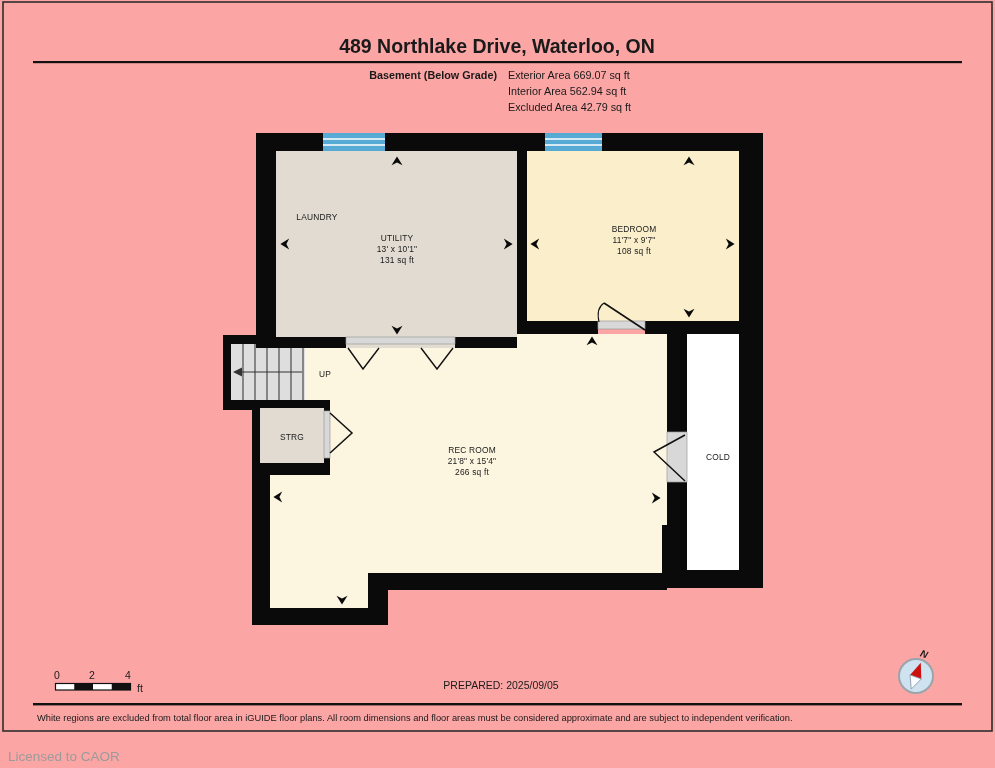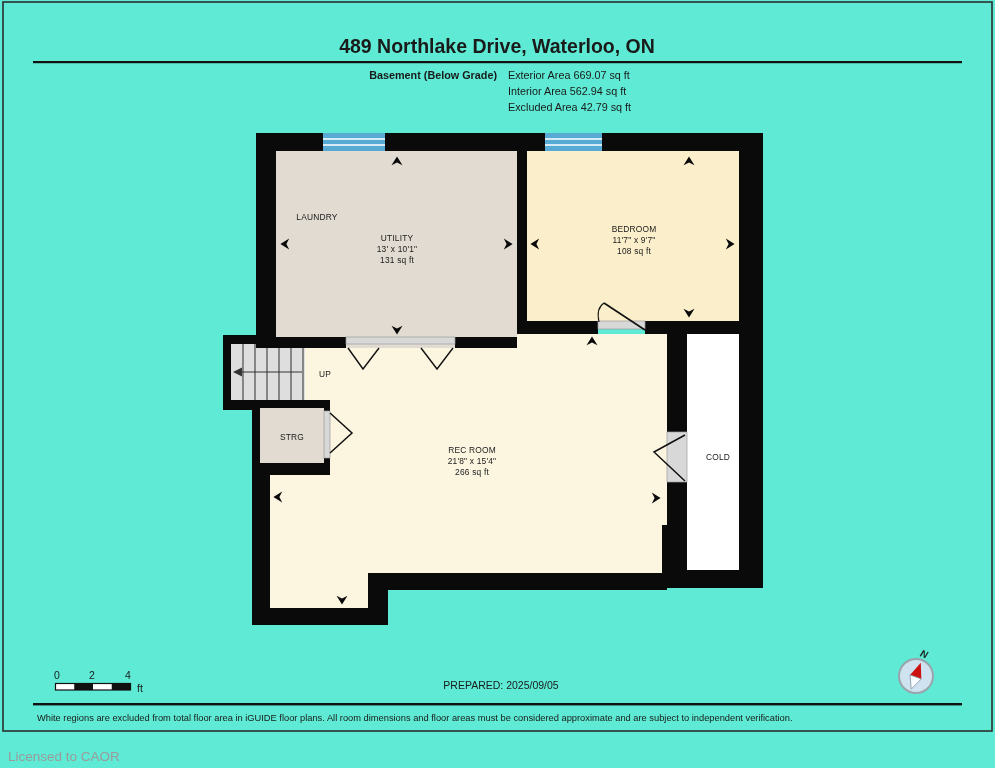--- a/index.html
+++ b/index.html
@@ -1,16 +1,16 @@
 <!DOCTYPE html>
 <html><head>
 <meta charset="utf-8">
 <style>
   html,body{margin:0;padding:0;background:#fff;}
-  .page{position:relative;width:995px;height:768px;background:#5eead4;overflow:hidden;
+  .page{position:relative;width:995px;height:768px;background:#fca5a5;overflow:hidden;
         font-family:"Liberation Sans", sans-serif;}
   svg{position:absolute;left:0;top:0;}
   text{fill:#1a1a1a;}
   .t-title{font-family:"Liberation Sans",sans-serif;font-size:19.5px;font-weight:bold;}
   .t-floor{font-size:10.8px;font-weight:bold;}
   .t-area{font-size:10.8px;}
   .t-room{font-size:8.4px;letter-spacing:.2px;}
   .t-scale{font-size:10.5px;}
   .t-prepared{font-size:10.5px;}
   .t-disclaimer{font-size:9.3px;}

